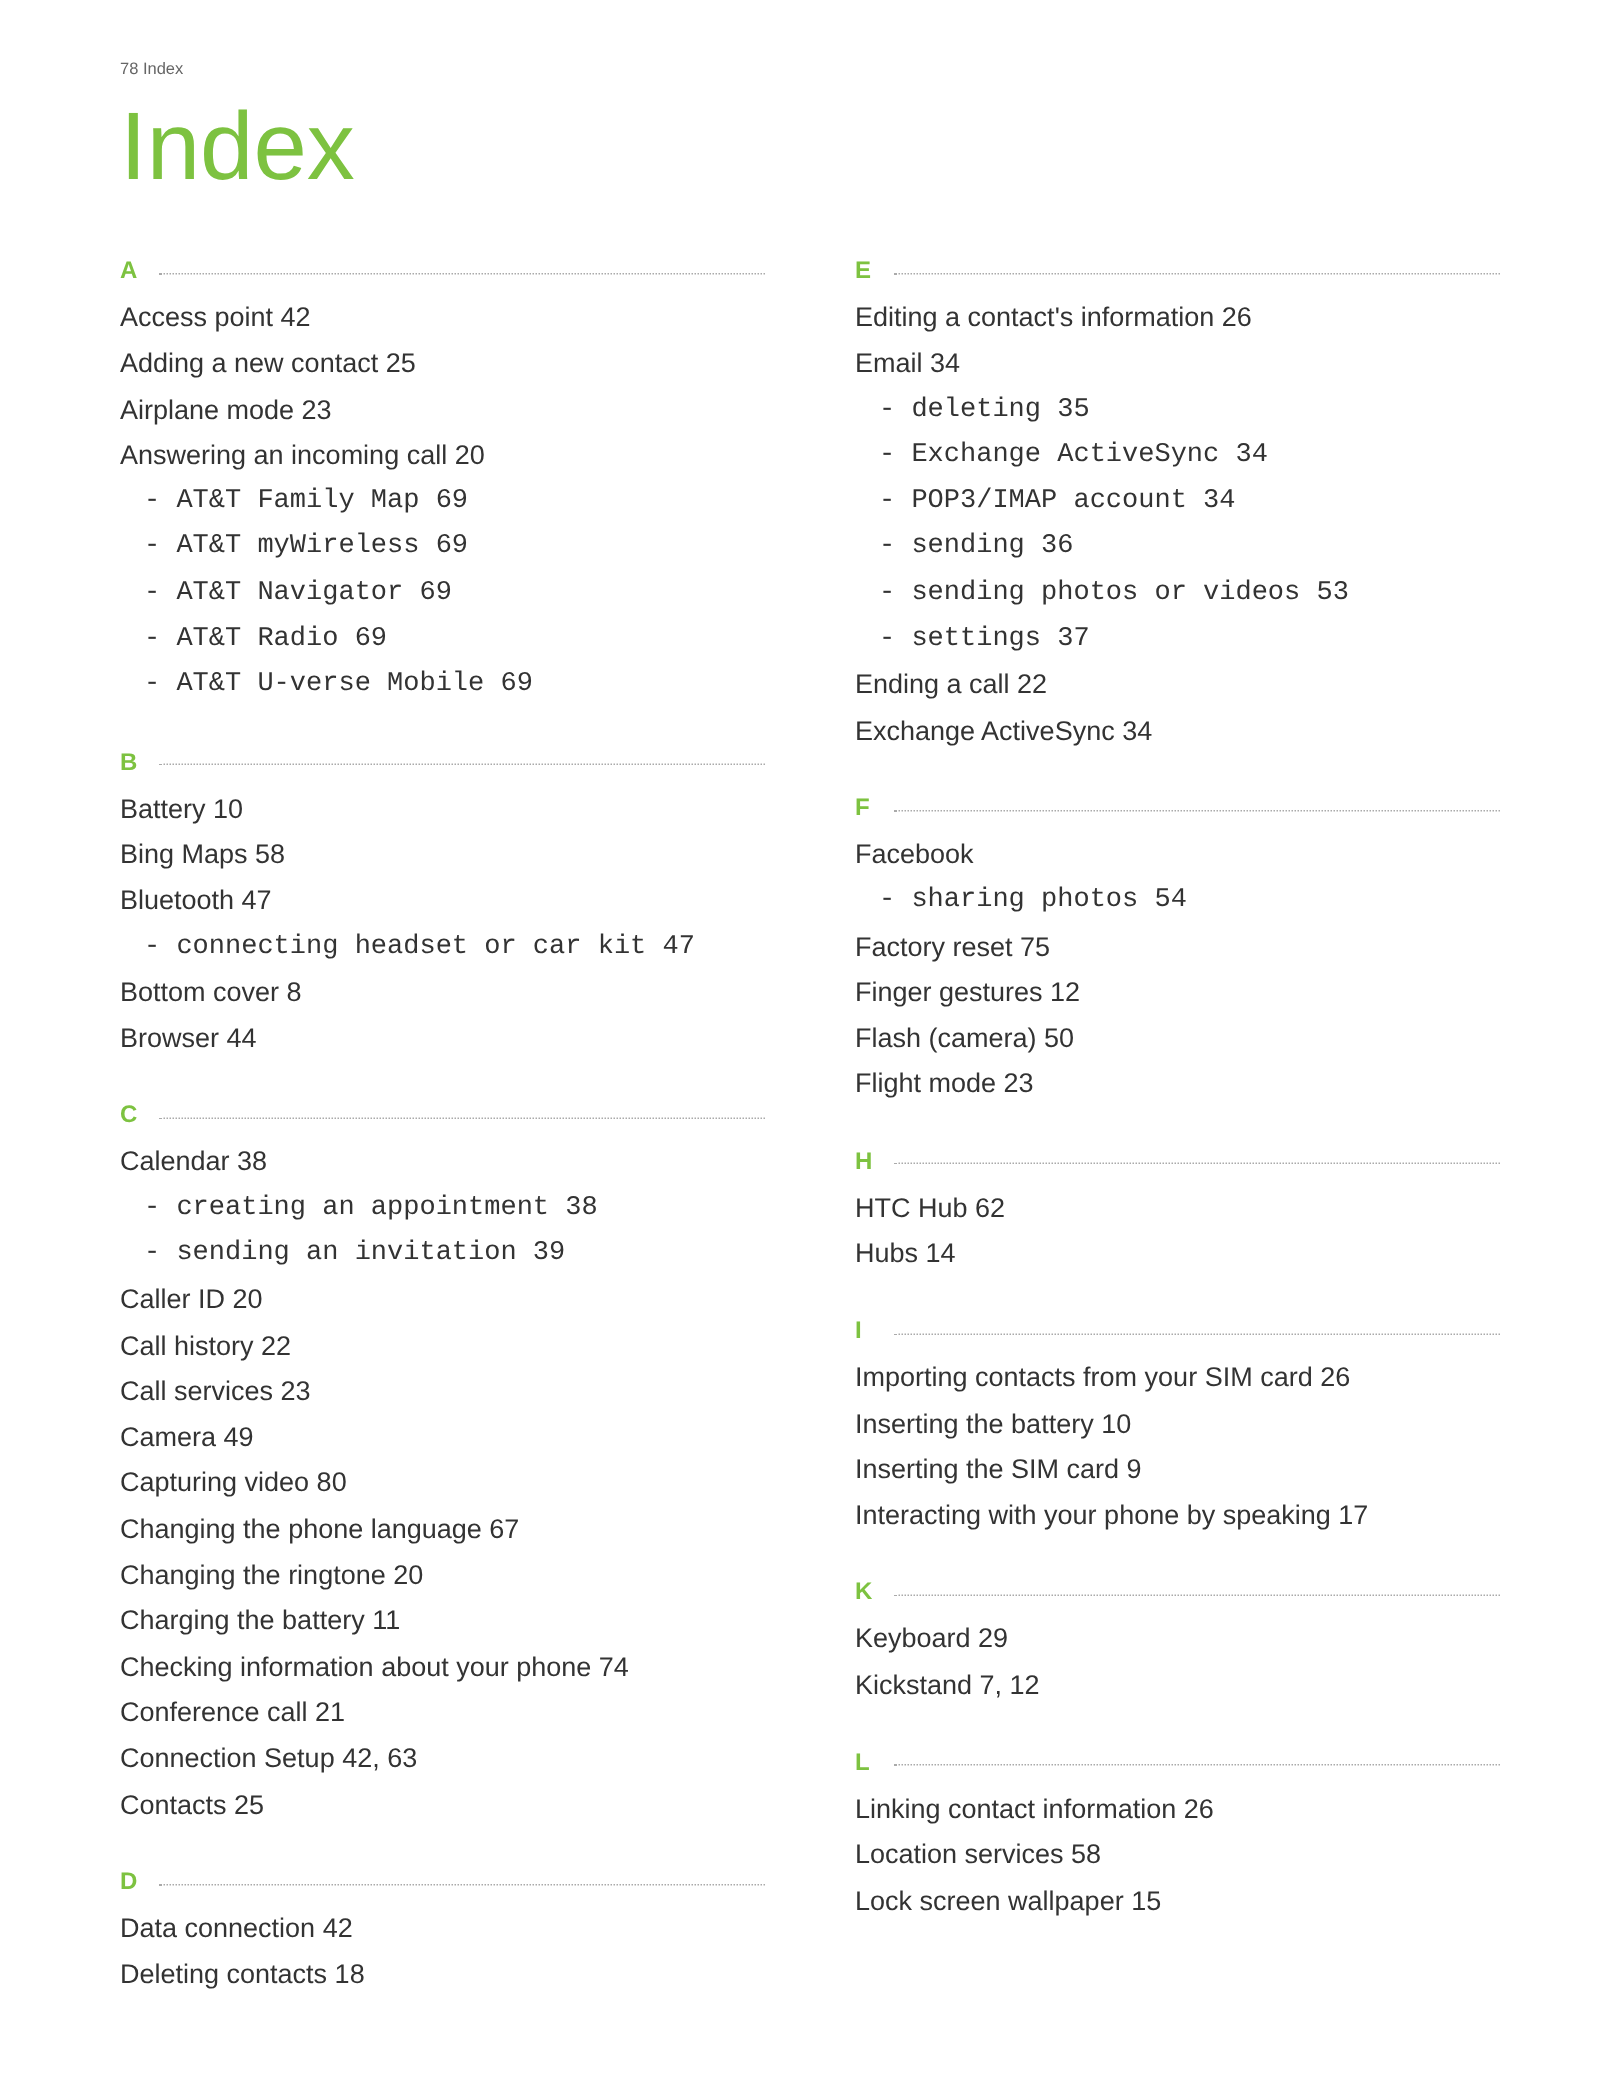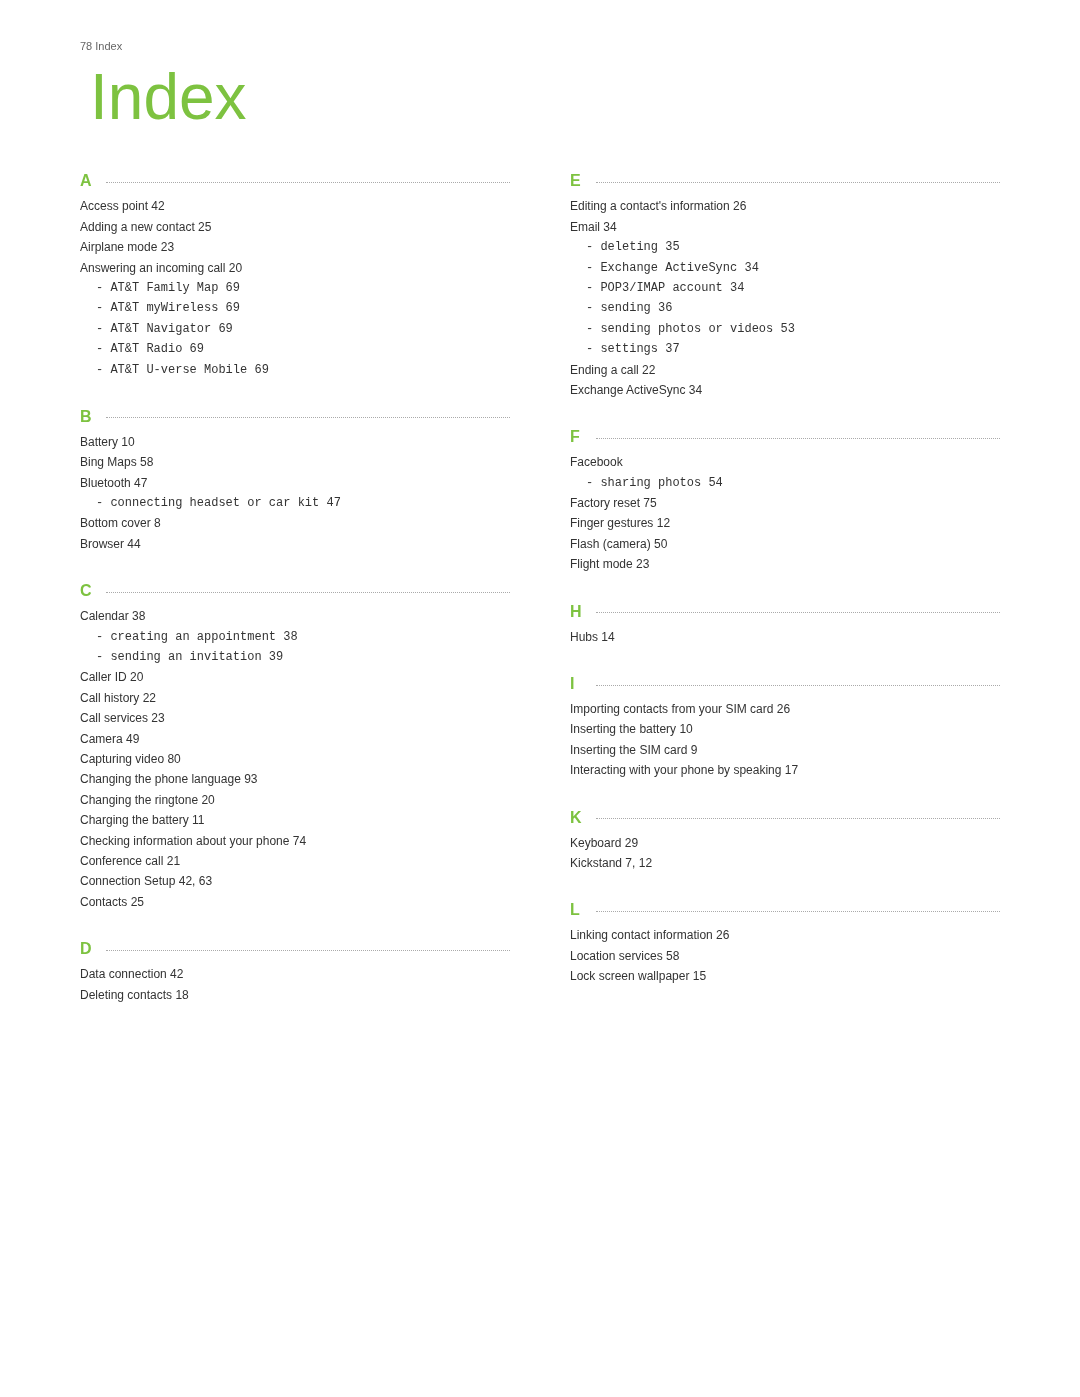--- a/index.html
+++ b/index.html
@@ -20,21 +20,20 @@
       font-size: 11px;
       color: #666;
       margin-bottom: 10px;
     }
     .page-title {
       font-size: 64px;
       font-weight: 300;
       color: #7dc240;
       margin-bottom: 40px;
       line-height: 1.1;
-      margin-left: 10px;
     }
     .columns {
       display: flex;
       gap: 60px;
     }
     .column {
       flex: 1;
     }
     .section {
       margin-bottom: 28px;
@@ -50,21 +49,21 @@
       color: #7dc240;
       margin-right: 8px;
       min-width: 18px;
     }
     .section-line {
       flex: 1;
       border-top: 1px dotted #aaa;
       margin-top: 2px;
     }
     .section-items {
-      font-size: 12px;
+      font-size: 18px;
       line-height: 1.7;
       color: #333;
     }
     .section-items .item {
       display: block;
     }
     .section-items .sub-item {
       display: block;
       padding-left: 16px;
       font-family: Liberation Mono, monospace;
@@ -116,21 +115,21 @@
         </div>
         <div class="section-items">
           <span class="item">Calendar  38</span>
           <span class="sub-item">- creating an appointment  38</span>
           <span class="sub-item">- sending an invitation  39</span>
           <span class="item">Caller ID  20</span>
           <span class="item">Call history  22</span>
           <span class="item">Call services  23</span>
           <span class="item">Camera  49</span>
           <span class="item">Capturing video  80</span>
-          <span class="item">Changing the phone language  93</span>
+          <span class="item">Changing the phone language  67</span>
           <span class="item">Changing the ringtone  20</span>
           <span class="item">Charging the battery  11</span>
           <span class="item">Checking information about your phone  74</span>
           <span class="item">Conference call  21</span>
           <span class="item">Connection Setup  42, 63</span>
           <span class="item">Contacts  25</span>
         </div>
       </div>
       <div class="section">
         <div class="section-header">
@@ -175,20 +174,21 @@
           <span class="item">Flash (camera)  50</span>
           <span class="item">Flight mode  23</span>
         </div>
       </div>
       <div class="section">
         <div class="section-header">
           <span class="section-letter">H</span>
           <span class="section-line"></span>
         </div>
         <div class="section-items">
+          <span class="item">HTC Hub  62</span>
           <span class="item">Hubs  14</span>
         </div>
       </div>
       <div class="section">
         <div class="section-header">
           <span class="section-letter">I</span>
           <span class="section-line"></span>
         </div>
         <div class="section-items">
           <span class="item">Importing contacts from your SIM card  26</span>

